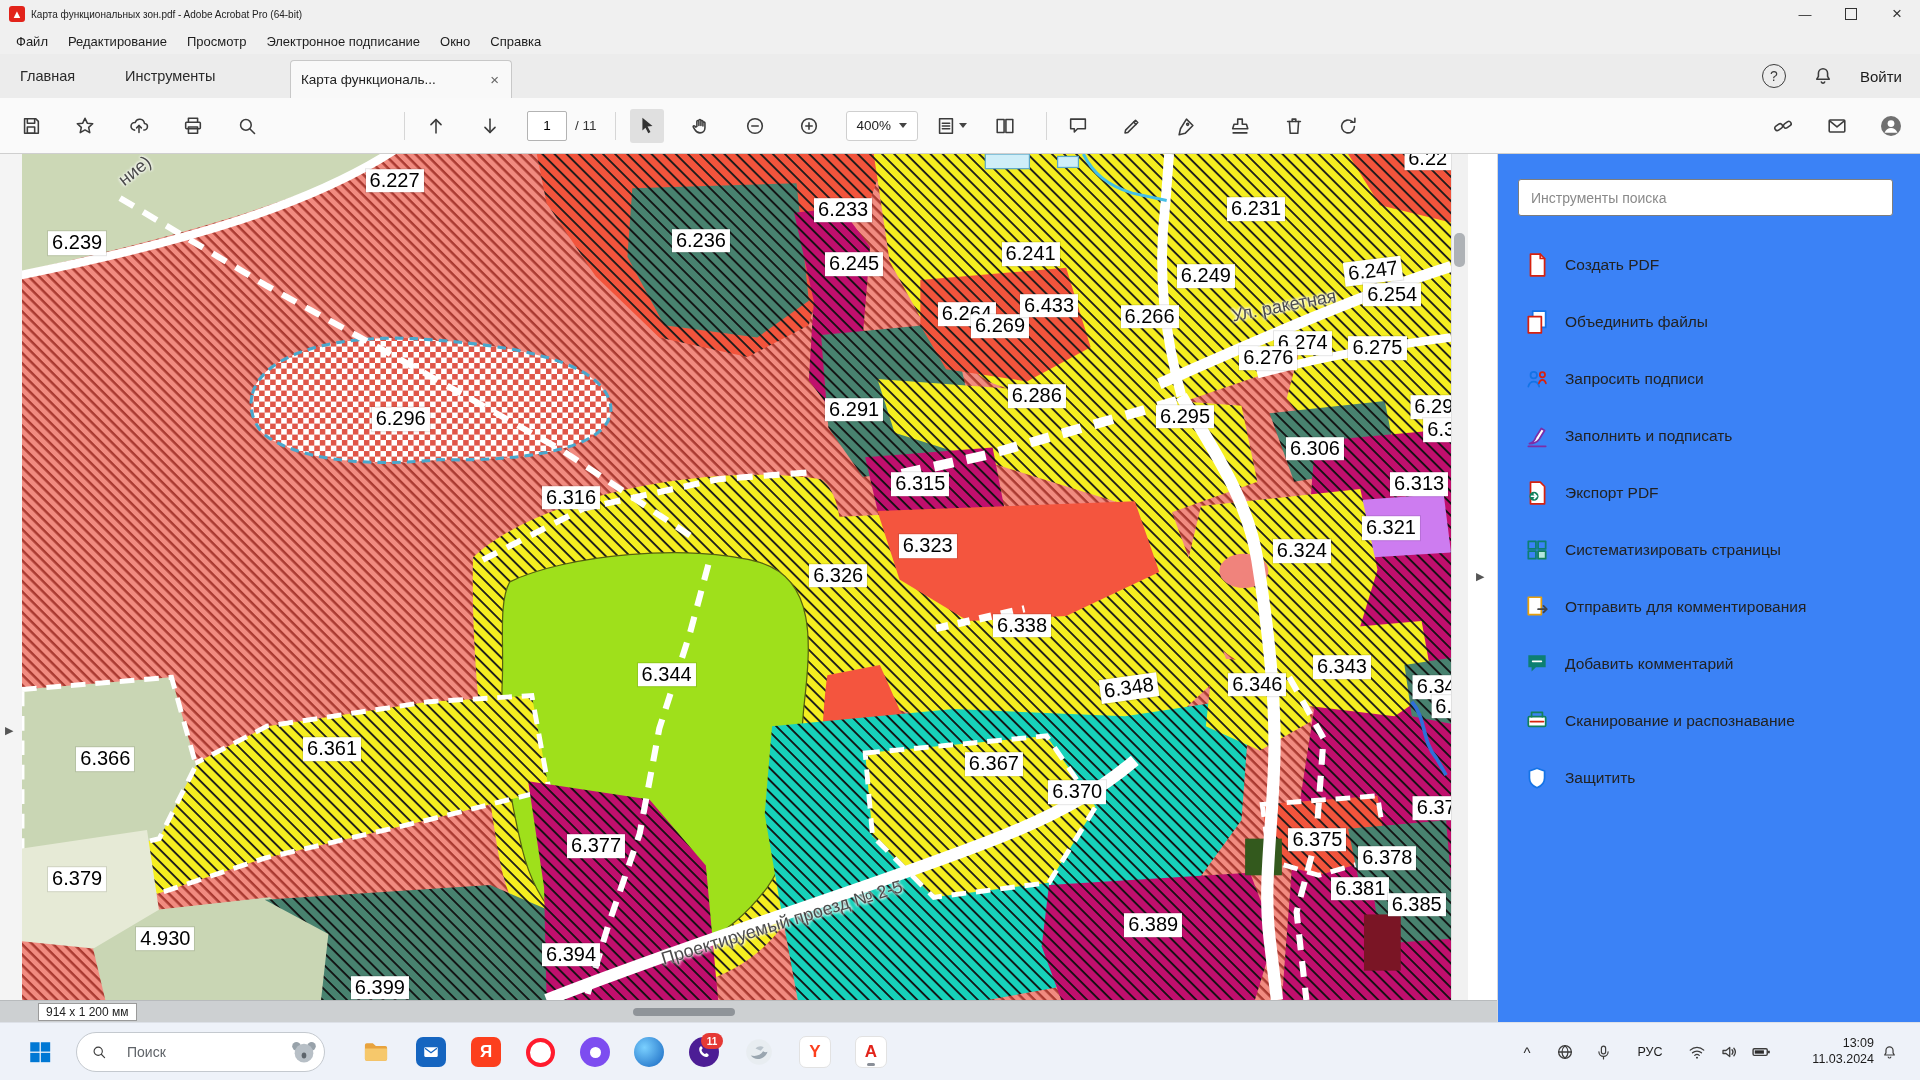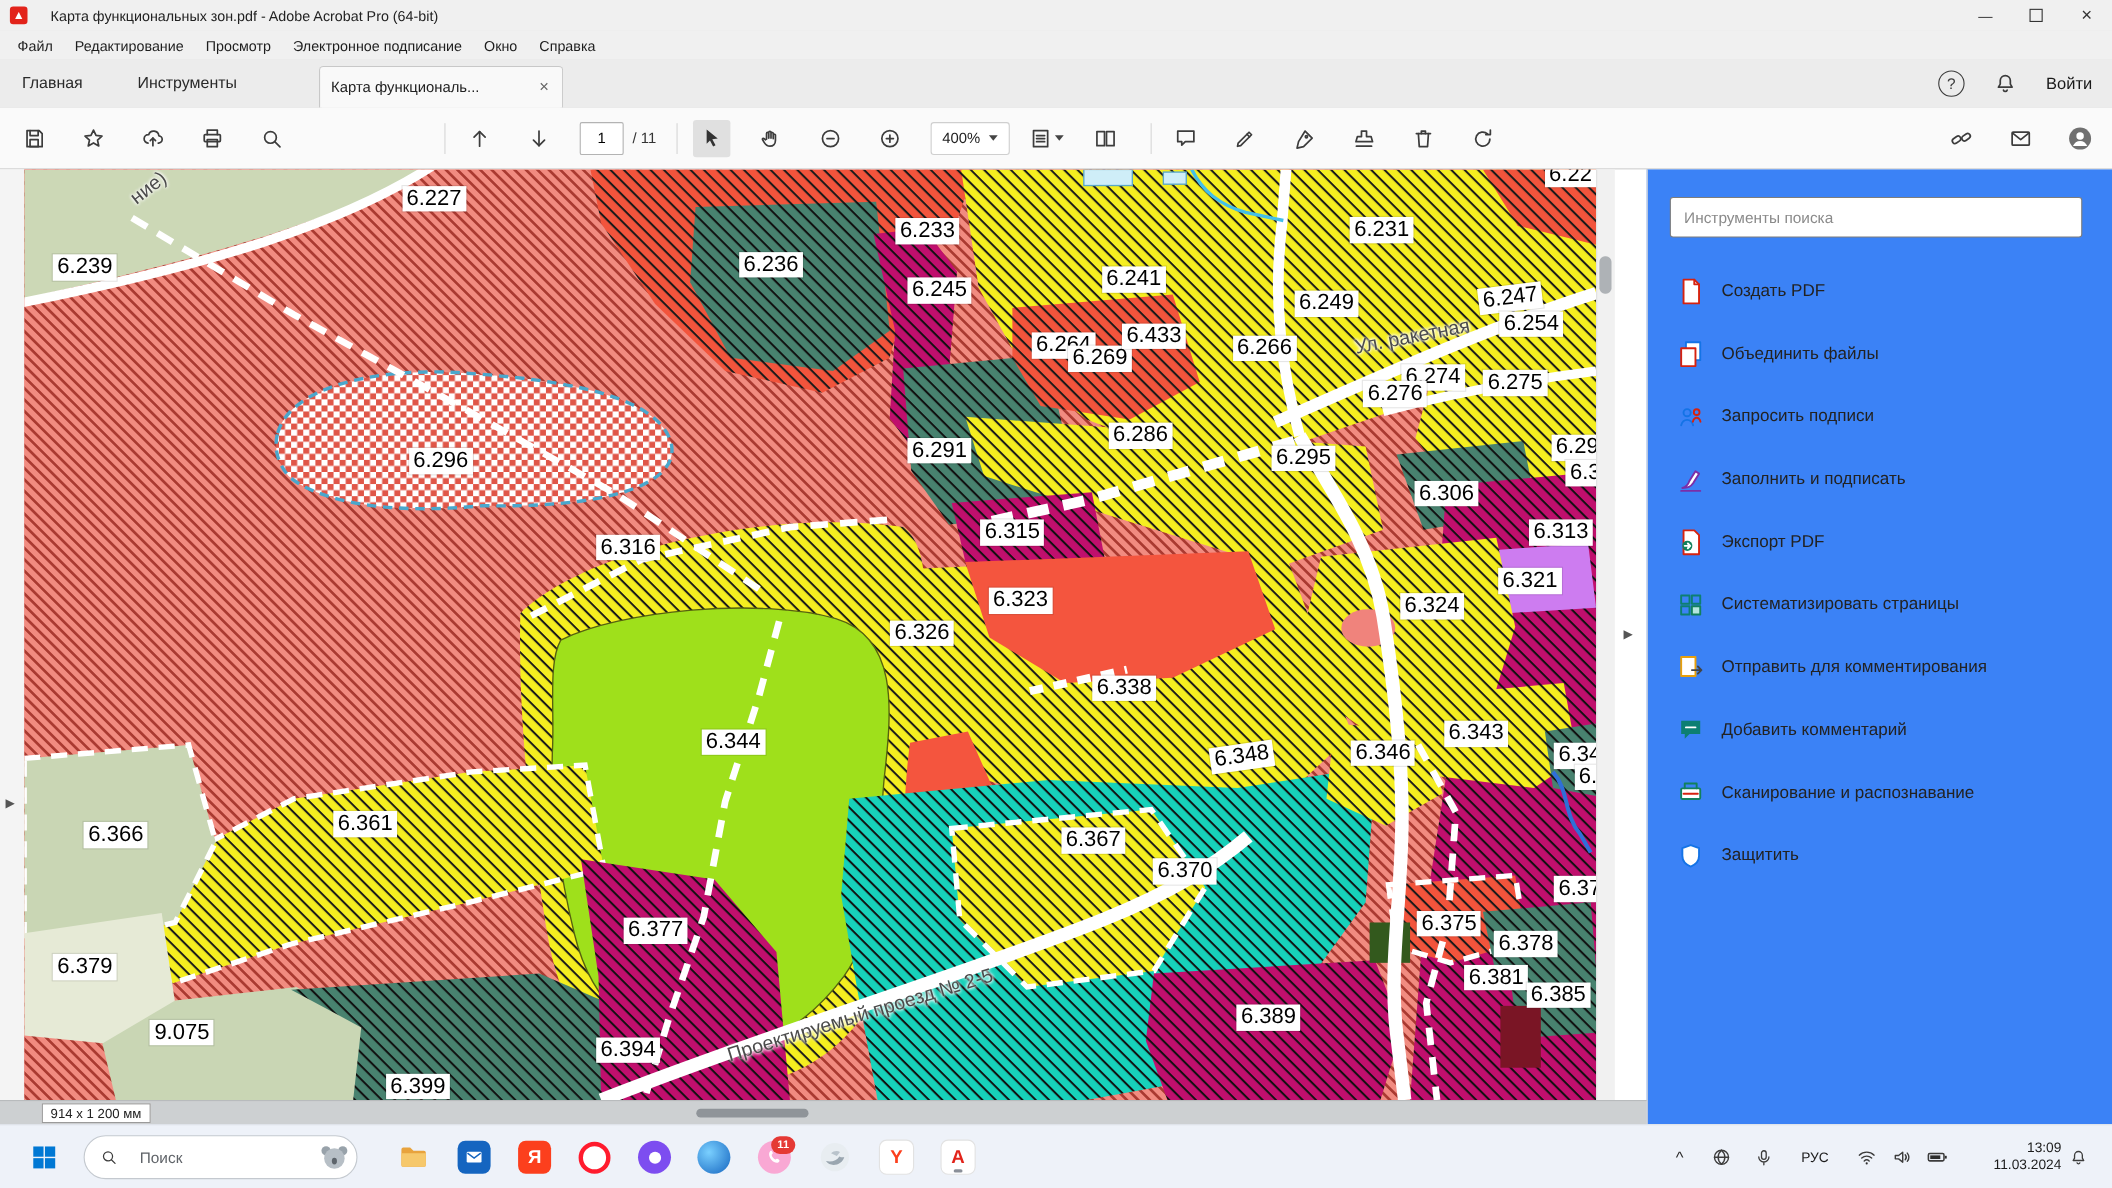--- a/index.html
+++ b/index.html
@@ -3,21 +3,21 @@
 <meta charset="utf-8">
 <style>
   html,body{margin:0;padding:0;background:#fff;}
   #app{position:relative;width:1920px;height:1080px;overflow:hidden;background:#fff;
        font-family:"Liberation Sans",sans-serif;color:#1f1f1f;-webkit-font-smoothing:antialiased;}
   
   #titlebar{position:absolute;left:0;top:0;width:1920px;height:28px;background:#f0f0f0;
             display:flex;align-items:center;border-bottom:1px solid #e3e3e3;}
   .appicon{width:16px;height:16px;margin-left:9px;background:#e2231a;border-radius:3px;
            display:flex;align-items:center;justify-content:center;color:#fff;font-size:11px;font-weight:bold;}
-  #titletext{margin-left:21px;font-size:13px;color:#222;}
+  #titletext{margin-left:6px;font-size:10px;color:#222;}
   #wincontrols{margin-left:auto;display:flex;height:100%;}
   .winbtn{width:46px;height:100%;display:flex;align-items:center;justify-content:center;font-size:13px;color:#333;}
   .maxbox{width:10px;height:10px;border:1.2px solid #333;}
   
   #menubar{position:absolute;left:0;top:28px;width:1920px;height:26px;background:#f0f0f0;
            display:flex;align-items:center;padding-left:6px;border-bottom:1px solid #e6e6e6;}
   .menu-item{padding:0 10px;font-size:13px;color:#1d1d1d;cursor:default;}
   
   #tabbar{position:absolute;left:0;top:54px;width:1920px;height:44px;background:#ececec;border-bottom:1px solid #d2d2d2;}
   .toptab{position:absolute;top:0;height:44px;line-height:44px;padding:0 20px;font-size:14.5px;color:#2a2a2a;}
@@ -421,21 +421,21 @@
         <div class="zone-label" style="left: 68.0103%; top: 72.1098%;">6.367</div>
         <div class="zone-label" style="left: 73.8422%; top: 75.4335%;">6.370</div>
         <div class="zone-label" style="left: 98.9708%; top: 77.3121%;">6.37</div>
         <div class="zone-label" style="left: 90.6518%; top: 81.0694%;">6.375</div>
         <div class="zone-label" style="left: 95.5403%; top: 83.237%;">6.378</div>
         <div class="zone-label" style="left: 3.85935%; top: 85.6936%;">6.379</div>
         <div class="zone-label" style="left: 38.422%; top: 81.7919%; margin-left: 25px;">6.377</div>
         <div class="zone-label" style="left: 93.6535%; top: 86.8497%;">6.381</div>
         <div class="zone-label" style="left: 97.5986%; top: 88.7283%;">6.385</div>
         <div class="zone-label" style="left: 79.1595%; top: 91.185%;">6.389</div>
-        <div class="zone-label" style="left: 10.0343%; top: 92.7746%;">9.075</div>
+        <div class="zone-label" style="left: 10.0343%; top: 92.7746%;">4.930</div>
         <div class="zone-label" style="left: 38.422%; top: 94.6532%;">6.394</div>
         <div class="zone-label" style="left: 25.0429%; top: 98.5549%;">6.399</div>
         <div class="street-label" style="left: 88.3362%; top: 17.9191%; transform: translate(-50%, -50%) rotate(-11deg);">Ул. ракетная</div>
         <div class="street-label" style="left: 53.1732%; top: 90.896%; transform: translate(-50%, -50%) rotate(-17deg);">Проектируемый проезд № 2-5</div>
         <div class="street-label" style="left: 7.89022%; top: 2.02312%; transform: translate(-50%, -50%) rotate(-38deg);">ние)</div>
       </div>
   </div>
 
   <div id="vscroll">
       <div id="vthumb"></div>
@@ -572,21 +572,21 @@
     </div>
     <div class="tbi" style="left:578px;">
       <span class="tile" style="background:#7d4df0;border-radius:50%;">
           <span style="width:11px;height:11px;background:#fff;border-radius:50%;display:block;"></span>
         </span>
     </div>
     <div class="tbi" style="left:632px;">
       <span class="tile" style="border-radius:50%;background:radial-gradient(circle at 35% 35%, #7ad0ff, #1565c0);"></span>
     </div>
     <div class="tbi" style="left:687px;">
-      <span class="tile" style="background:#f9a8d4;border-radius:50%;position:relative;text-align:center;">
+      <span class="tile" style="background:#4c1d95;border-radius:50%;position:relative;text-align:center;">
         <svg width="17" height="17" viewBox="0 0 24 24">
             <path d="M7 3c1 0 2.5 2 2.2 3.2-.2 1-1.4 1.4-1.4 2.3 0 1.6 2.5 5 4.6 5.6 1 .3 1.6-.9 2.6-.9 1.1 0 2.9 1.6 2.9 2.6 0 1.4-1.9 2.7-3.5 2.7C9.8 18.5 4.5 12.9 4.5 7.5 4.5 5.4 5.6 3 7 3z" fill="#fff"></path>
           </svg>
         <span class="badge">11</span>
       </span>
     </div>
     <div class="tbi" style="left:742px;">
       <svg width="28" height="28" viewBox="0 0 24 24">
           <circle cx="12" cy="12" r="11" fill="#e8edf1"></circle>
           <path d="M5 15c4 1 8.5 0 10.5-3.6 1.4.9 2.8.9 3.8.4-.9 3.8-4.6 6.2-8.4 6.2-2.4 0-4.4-1-5.9-3z" fill="#9aa6b0"></path>

